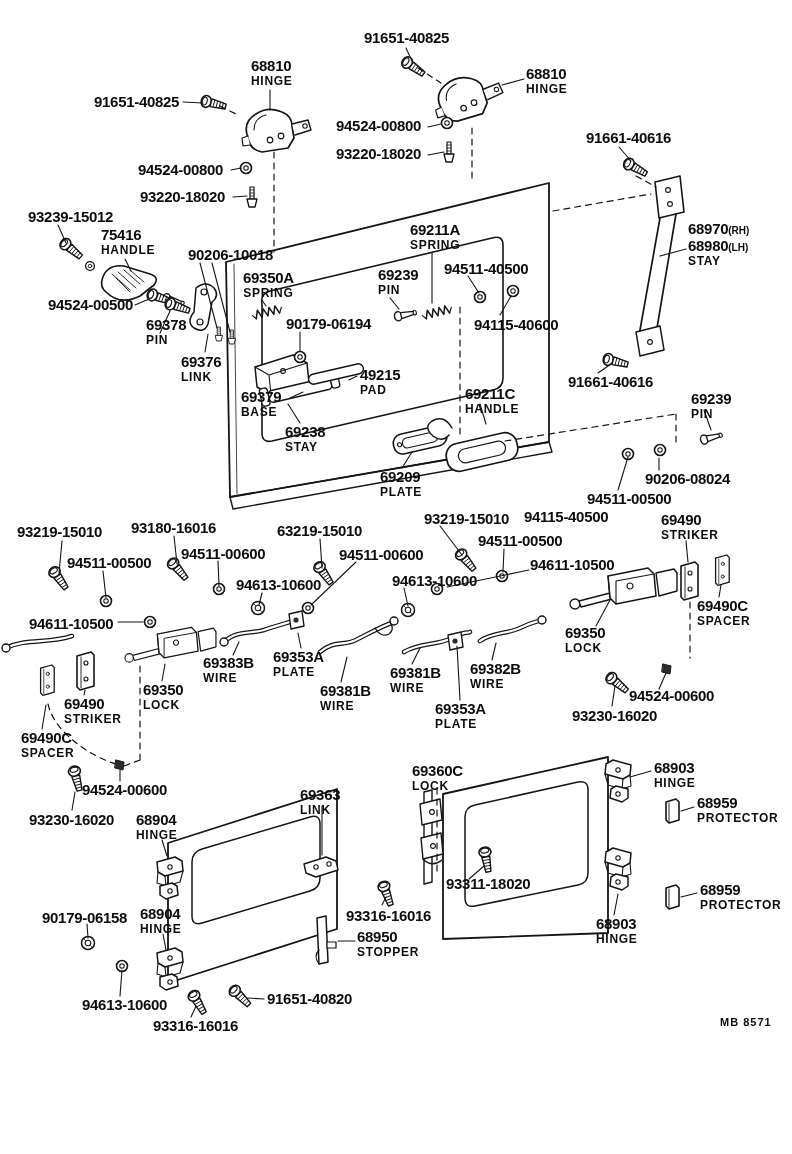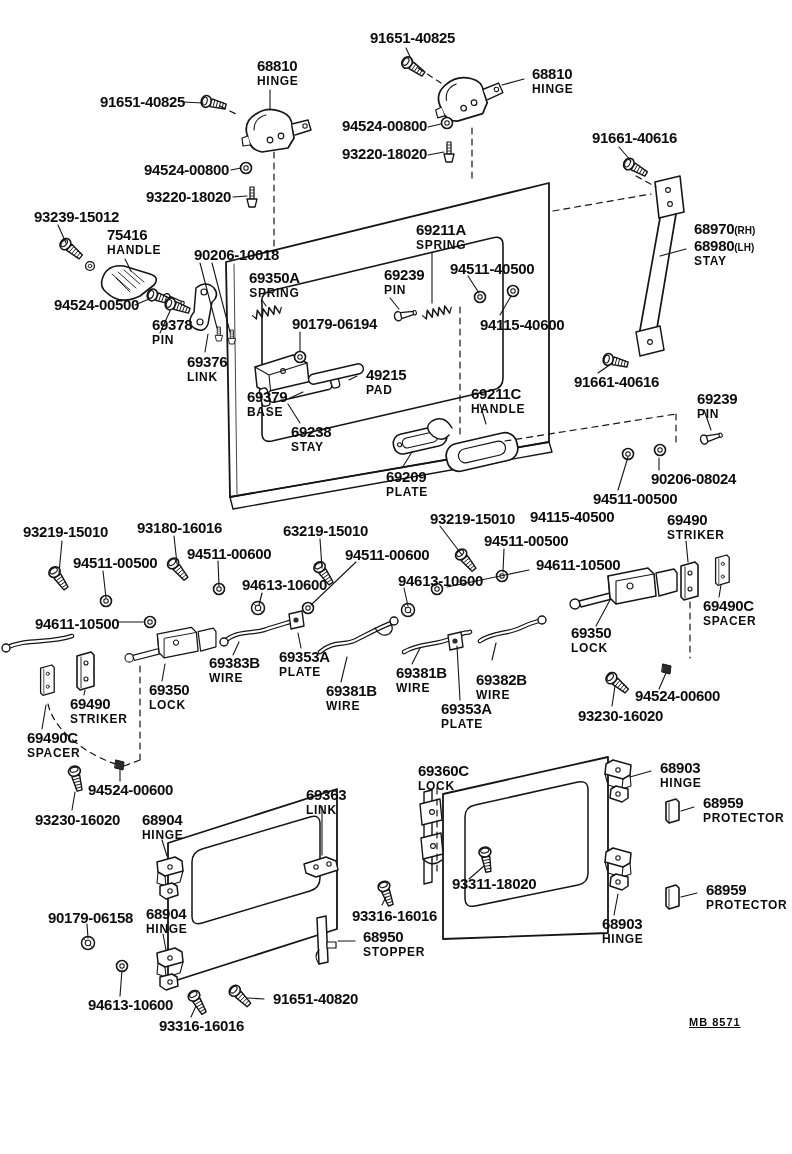--- a/index.html
+++ b/index.html
@@ -1,25 +1,25 @@
 <!DOCTYPE html>
 <html><head>
 <meta charset="utf-8">
 <style>
   html,body{margin:0;padding:0;background:#ffffff;}
   #stage{position:relative;width:792px;height:1154px;background:#ffffff;overflow:hidden;
          font-family:"Liberation Sans", sans-serif;}
   #art{position:absolute;left:0;top:0;}
-  #labels-layer{position:absolute;left:6px;top:0;width:696px;height:1154px;}
+  #labels-layer{position:absolute;left:0;top:0;width:696px;height:1154px;}
   .plabel{position:absolute;color:#0c0c0c;font-weight:700;font-size:15px;line-height:1.0;
           letter-spacing:-0.3px;white-space:nowrap;}
   .plabel .sfx{font-size:10px;font-weight:700;letter-spacing:0;}
   .plabel .sub{font-size:12px;letter-spacing:0.7px;margin-top:2px;}
-  #footer-code{position:absolute;left:689px;top:1016px;font-size:11px;font-weight:700;
-               color:#0c0c0c;letter-spacing:1px;text-decoration:underline;}
+  #footer-code{position:absolute;left:720px;top:1016px;font-size:11px;font-weight:700;
+               color:#0c0c0c;letter-spacing:1px;}
 </style>
 </head>
 <body>
 
 <div id="stage">
 
   <svg id="art" width="792" height="1154" viewBox="0 0 792 1154" stroke="#151515" fill="none" stroke-linecap="round" stroke-linejoin="round">
     <defs>
       <g id="g-screw">
         <ellipse cx="-6" cy="0" rx="5" ry="6" fill="#fff" stroke-width="1.6"></ellipse>
@@ -445,21 +445,21 @@
       <div class="plabel" style="left: 339px; top: 547px;"><span class="pn">94511-00600</span></div>
       <div class="plabel" style="left: 236px; top: 577px;"><span class="pn">94613-10600</span></div>
       <div class="plabel" style="left: 392px; top: 573px;"><span class="pn">94613-10600</span></div>
       <div class="plabel" style="left: 29px; top: 616px;"><span class="pn">94611-10500</span></div>
       <div class="plabel" style="left: 697px; top: 598px;"><span class="pn">69490C</span><div class="sub">SPACER</div></div>
       <div class="plabel" style="left: 565px; top: 625px;"><span class="pn">69350</span><div class="sub">LOCK</div></div>
       <div class="plabel" style="left: 203px; top: 655px;"><span class="pn">69383B</span><div class="sub">WIRE</div></div>
       <div class="plabel" style="left: 273px; top: 649px;"><span class="pn">69353A</span><div class="sub">PLATE</div></div>
       <div class="plabel" style="left: 320px; top: 683px;"><span class="pn">69381B</span><div class="sub">WIRE</div></div>
       <div class="plabel" style="left: 390px; top: 665px;"><span class="pn">69381B</span><div class="sub">WIRE</div></div>
-      <div class="plabel" style="left: 470px; top: 661px; margin-top: 11px;"><span class="pn">69382B</span><div class="sub">WIRE</div></div>
+      <div class="plabel" style="left: 470px; top: 661px;"><span class="pn">69382B</span><div class="sub">WIRE</div></div>
       <div class="plabel" style="left: 435px; top: 701px;"><span class="pn">69353A</span><div class="sub">PLATE</div></div>
       <div class="plabel" style="left: 143px; top: 682px;"><span class="pn">69350</span><div class="sub">LOCK</div></div>
       <div class="plabel" style="left: 64px; top: 696px;"><span class="pn">69490</span><div class="sub">STRIKER</div></div>
       <div class="plabel" style="left: 21px; top: 730px;"><span class="pn">69490C</span><div class="sub">SPACER</div></div>
       <div class="plabel" style="left: 629px; top: 688px;"><span class="pn">94524-00600</span></div>
       <div class="plabel" style="left: 572px; top: 708px;"><span class="pn">93230-16020</span></div>
       <div class="plabel" style="left: 82px; top: 782px;"><span class="pn">94524-00600</span></div>
       <div class="plabel" style="left: 29px; top: 812px;"><span class="pn">93230-16020</span></div>
       <div class="plabel" style="left: 136px; top: 812px;"><span class="pn">68904</span><div class="sub">HINGE</div></div>
       <div class="plabel" style="left: 300px; top: 787px;"><span class="pn">69363</span><div class="sub">LINK</div></div>

